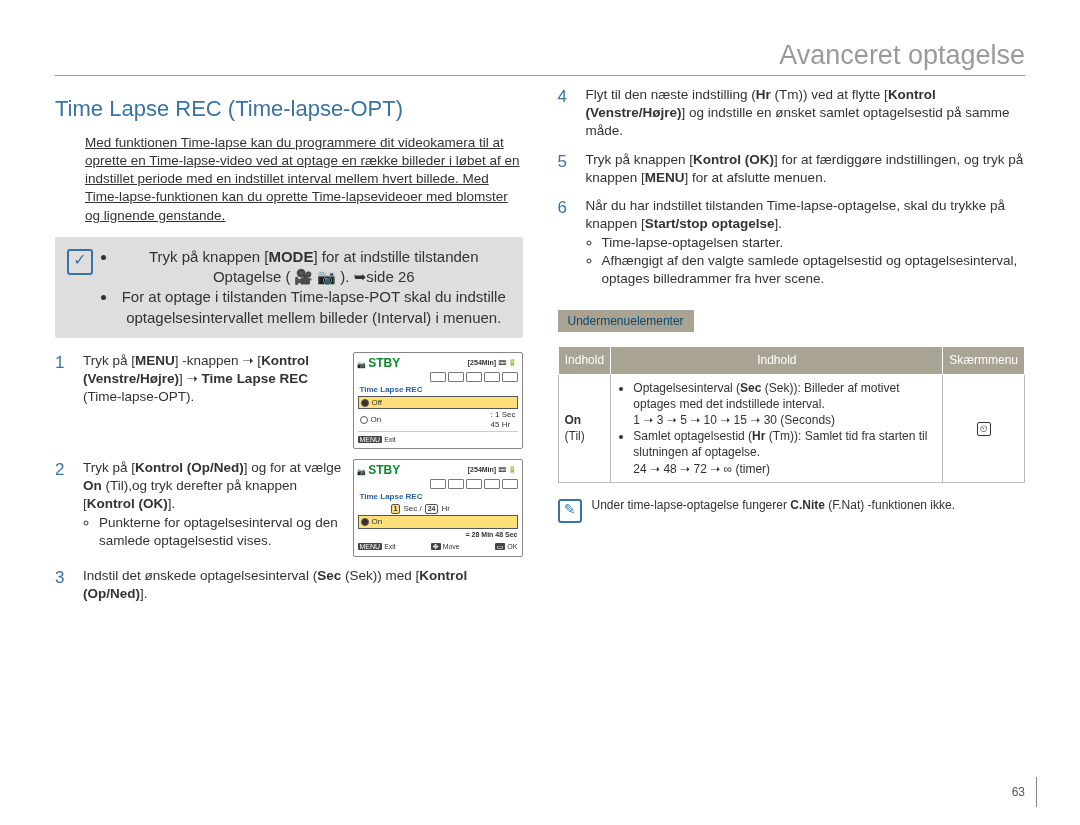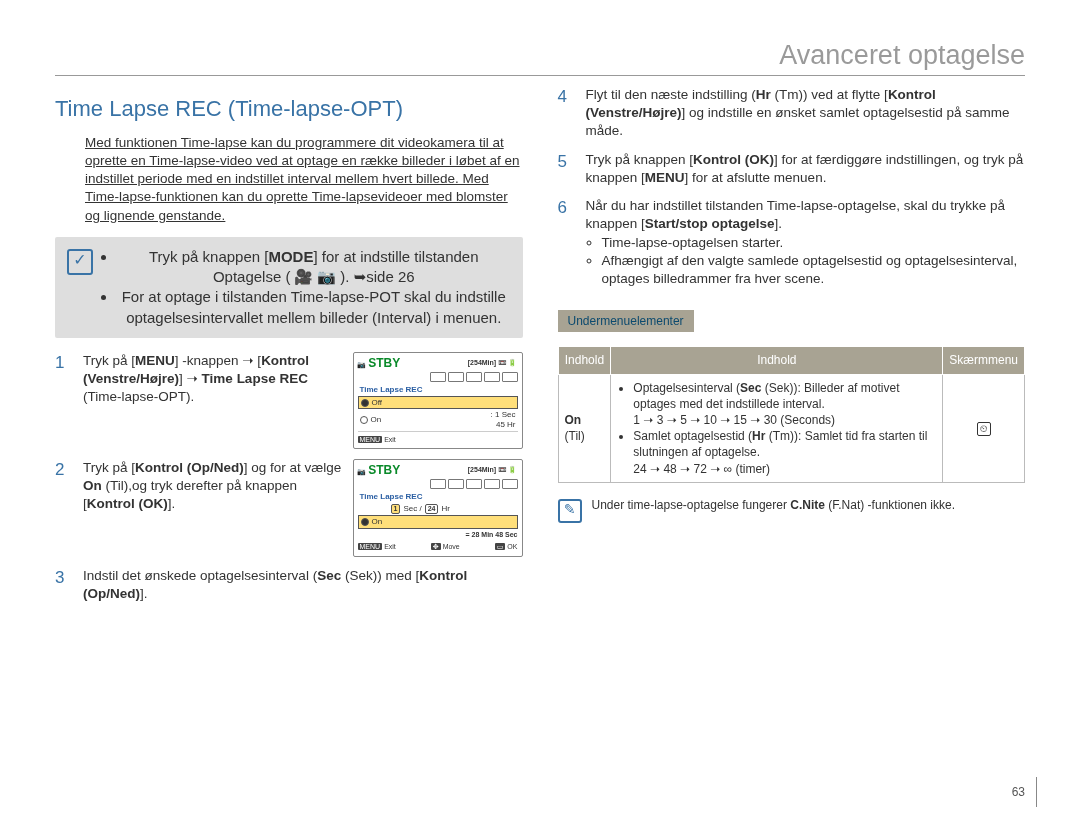--- a/index.html
+++ b/index.html
@@ -249,34 +249,37 @@
                 <span></span>
               </div>
             <div class="lcd-title">Time Lapse REC</div>
             <div class="menu-row sel">
                 <span class="dot fill"></span>
                 <span>Off</span>
               </div>
             <div class="menu-row">
               <span class="dot"></span>
                 <span>On</span>
-              <span style="margin-left:auto;text-align:right;"><span>: 1 Sec</span><br><span>  45 Hr</span></span>
+              <span style="margin-left:auto;"><span>: 1 Sec</span><br><span>  45 Hr</span></span>
             </div>
             <div class="footer">
                 <span><span class="btn">MENU</span><span>Exit</span></span>
               </div>
           </div>
         </div>
       </li>
 
       <li class="step">
         <div class="step-num">2</div>
         <div class="step-body step-inline">
           <div class="step-text">
             <span>Tryk på [</span><b>Kontrol (Op/Ned)</b><span>] og for at vælge </span><b>On</b><span> (Til),og tryk derefter på knappen [</span><b>Kontrol (OK)</b><span>].</span>
+            <ul>
+                <li>Punkterne for optagelsesinterval og den samlede optagelsestid vises.</li>
+              </ul>
           </div>
 
           <div class="lcd">
             <div class="topbar">
               <span>📷 <span class="stby">STBY</span></span>
               <span><span class="mins">[254Min]</span> 📼 🔋</span>
             </div>
             <div class="icon-row">
                 <span></span>
                 <span></span>

